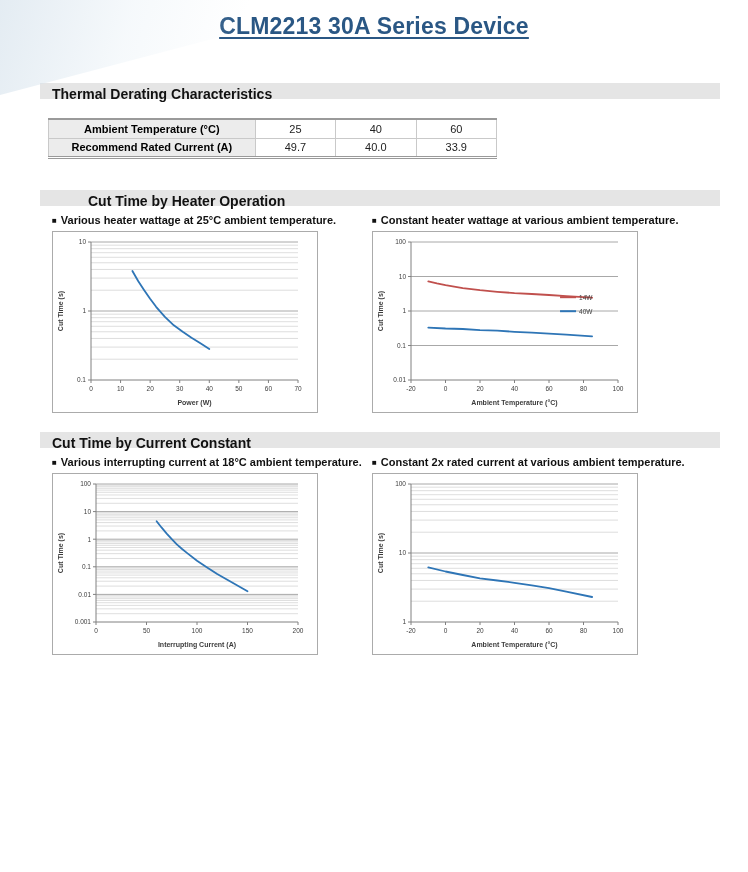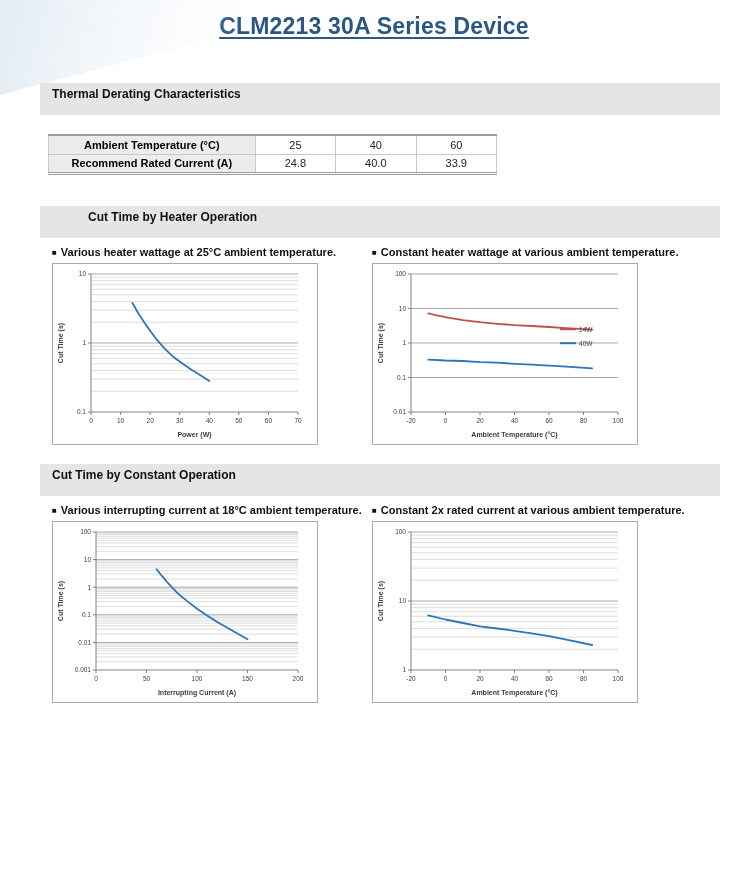--- a/index.html
+++ b/index.html
@@ -12,23 +12,23 @@
   }
   h1.title {
     padding-top:13px; text-align:center;
     font-size:23px; font-weight:bold; letter-spacing:0.2px;
     color:var(--title-blue, #2A5784);
     text-decoration:underline;
     text-underline-offset:3px;
   }
   .content { width:680px; margin-left:40px; }
   .bar {
-    height:32px; line-height:22px; padding-left:12px;
+    height:16px; line-height:22px; padding-left:12px;
     background:var(--section-bg, #E5E5E5);
-    font-size:12px; font-weight:bold; color:#111;
+    font-size:14px; font-weight:bold; color:#111;
   }
   .bar-thermal { margin-top:43px; }
   .bar-heater  { margin-top:31px;padding-left:48px; }
   .bar-current { margin-top:19px; }
 
   table.derating { border-collapse:collapse; margin:19px 0 0 8px; width:449px;
     border-top:2px solid #9a9a9a; border-bottom:3px double #9a9a9a; }
   table.derating th, table.derating td {
     border:1px solid #c9c9c9; height:19px; font-size:11px; text-align:center; vertical-align:middle;
   }
@@ -59,21 +59,21 @@
     <table class="derating">
       <tbody>
           <tr>
         <th>Ambient Temperature (°C)</th>
         <td>25</td>
         <td>40</td>
         <td>60</td>
       </tr>
       <tr>
         <th>Recommend Rated Current (A)</th>
-        <td>24.8</td>
+        <td>49.7</td>
         <td>40.0</td>
         <td>33.9</td>
       </tr>
     </tbody>
       </table>
 
     <div class="bar bar-heater">
       <span>Cut Time by Heater Operation</span>
     </div>
 
@@ -175,21 +175,21 @@
               <line x1="187.04" y1="65.2" x2="203.04" y2="65.2" stroke="#C0504D" stroke-width="2"></line>
               <text x="206.04" y="67.60000000000001" text-anchor="start" font-size="6.5">14W</text>
               <line x1="187.04" y1="79.2" x2="203.04" y2="79.2" stroke="#2E75B6" stroke-width="2"></line>
               <text x="206.04" y="81.60000000000001" text-anchor="start" font-size="6.5">40W</text>
             </svg>
         </div>
       </figure>
     </div>
 
     <div class="bar bar-current">
-      <span>Cut Time by Constant Operation</span>
+      <span>Cut Time by Current Constant</span>
     </div>
 
     <div class="chart-row">
       <figure class="chart-block">
         <figcaption class="caption">
           <span class="bullet">■</span><span>Various interrupting current at 18°C ambient temperature.</span>
         </figcaption>
         <div class="chart-box">
           <svg width="264" height="180">
               <line x1="43" y1="139.69157211967413" x2="245" y2="139.69157211967413" stroke="#D6D6D6" stroke-width="0.8"></line>

